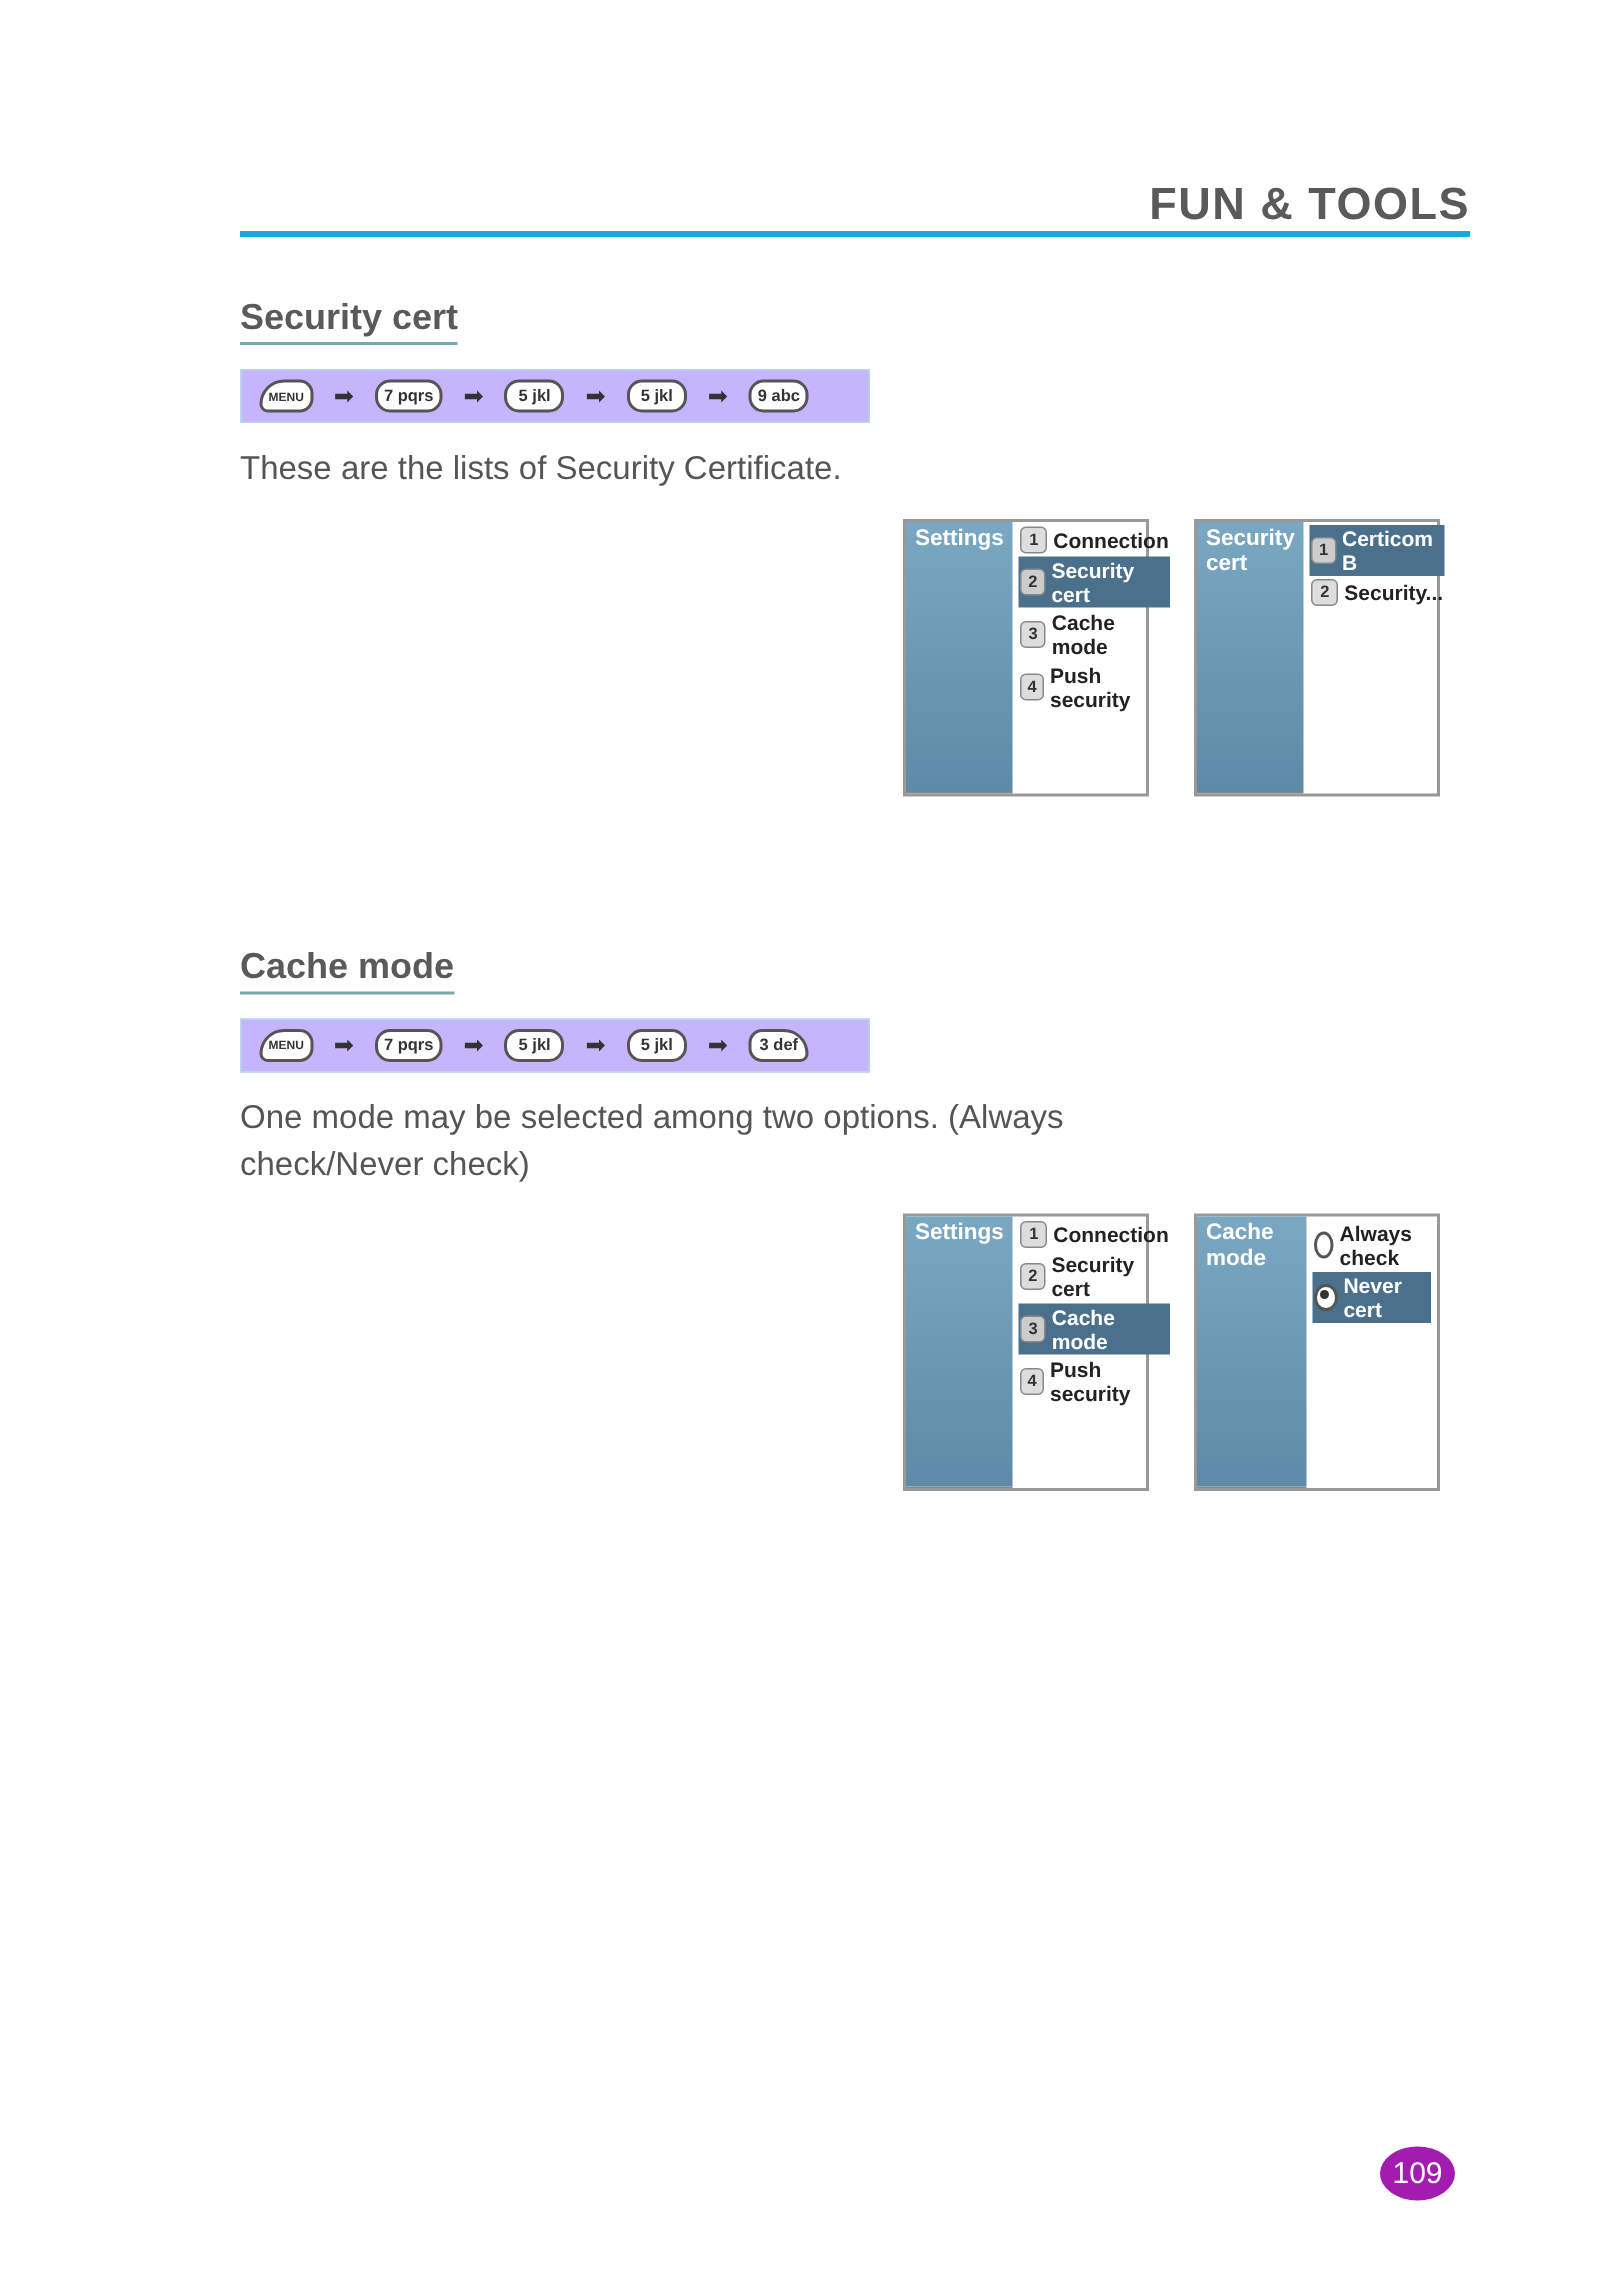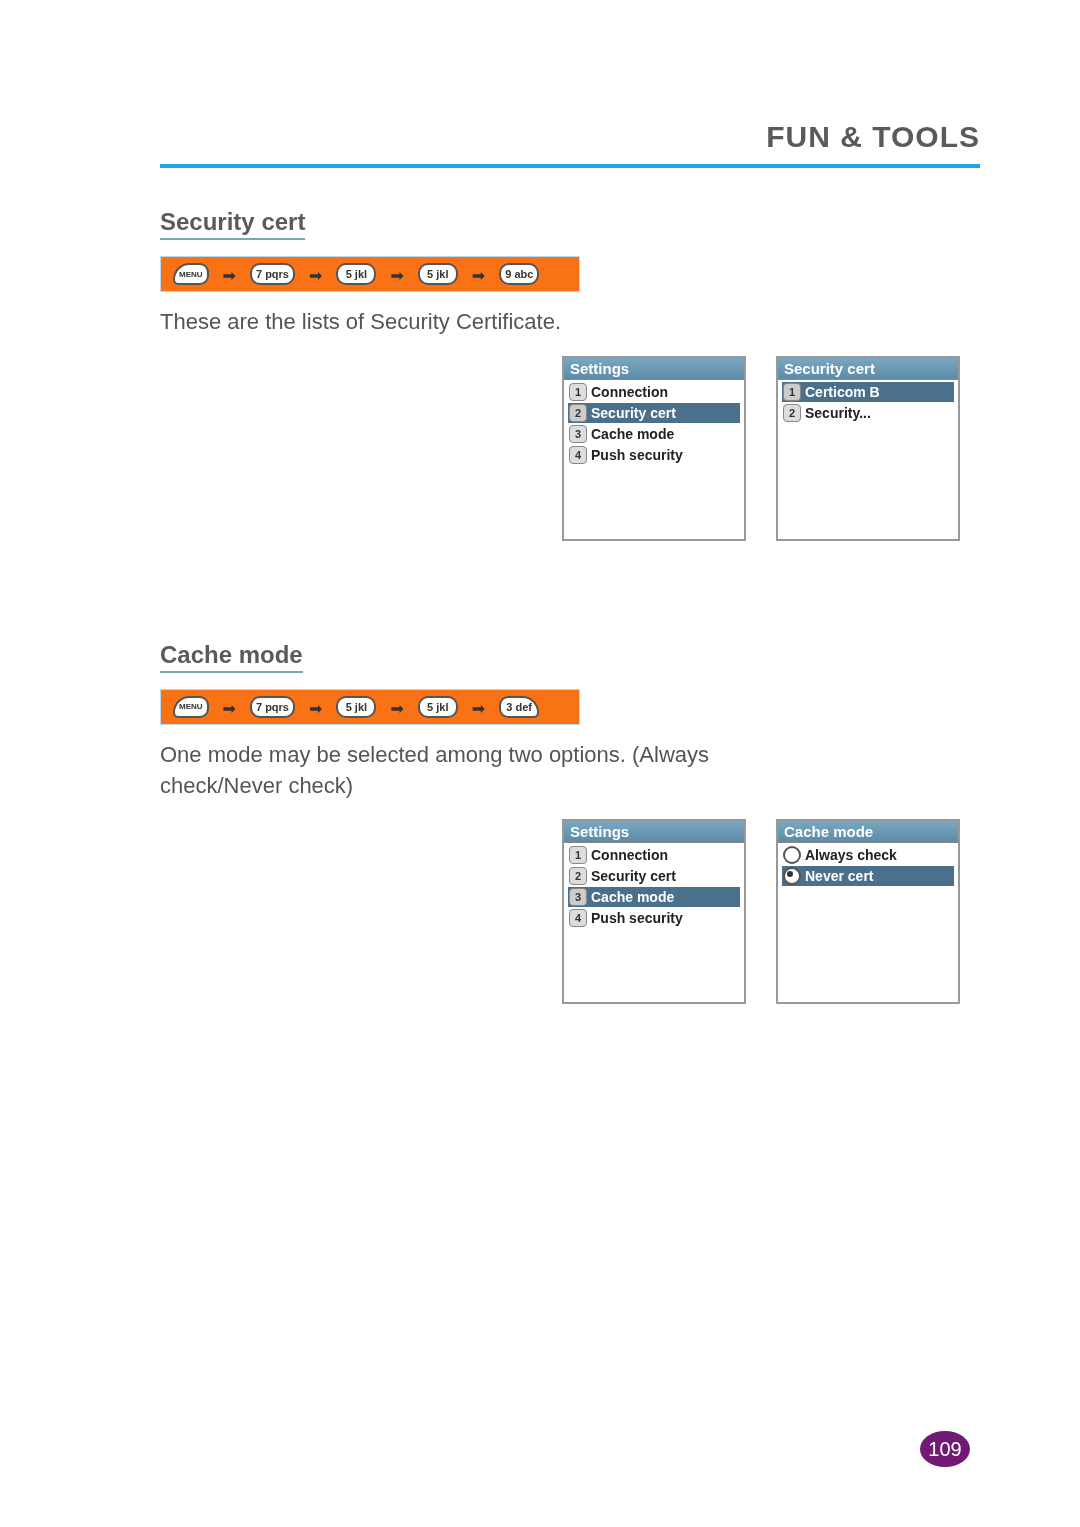--- a/index.html
+++ b/index.html
@@ -15,38 +15,37 @@
     position: relative;
     box-sizing: border-box;
     padding: 120px 100px 60px 160px;
   }
   .header {
     text-align: right;
     font-size: 30px;
     font-weight: bold;
     color: #5a5a5a;
     letter-spacing: 1px;
-    padding-bottom: 10px;
     border-bottom: 4px solid #1ea6df;
   }
   .section-title {
     margin-top: 40px;
     font-size: 24px;
     font-weight: bold;
     color: #5a5a5a;
     display: inline-block;
     border-bottom: 2px solid #7aa;
     padding-bottom: 2px;
     margin-bottom: 16px;
   }
   .key-strip {
-    background: #f97316;
+    background: #c4b5fd;
     border: 1px solid #b8d8eb;
     display: flex;
-    align-items: flex-end;
+    align-items: center;
     gap: 14px;
     padding: 6px 12px;
     width: 420px;
     box-sizing: border-box;
   }
   .key {
     display: inline-flex;
     align-items: center;
     justify-content: center;
     border: 2px solid #555;
@@ -82,27 +81,27 @@
     max-width: 620px;
   }
   .screens-row {
     margin-top: 18px;
     display: flex;
     gap: 30px;
     justify-content: flex-end;
     padding-right: 20px;
   }
   .phone-screen {
-    width: 184px;
+    width: 164px;
     height: 185px;
     border: 2px solid #999;
     background: #fff;
     box-sizing: border-box;
     display: flex;
-    flex-direction: column;
+    flex-direction: row;
   }
   .phone-header {
     background: linear-gradient(#7aa8c2, #5d8aa6);
     color: #fff;
     font-size: 15px;
     font-weight: bold;
     padding: 2px 6px;
     border-bottom: 1px solid #888;
   }
   .phone-list {
@@ -156,21 +155,21 @@
     width: 6px; height: 6px;
     background: #333;
     border-radius: 50%;
   }
   .page-number {
     position: absolute;
     bottom: 60px;
     right: 110px;
     width: 50px;
     height: 36px;
-    background: #701a75;
+    background: #a21caf;
     border-radius: 50%;
     display: flex;
     align-items: center;
     justify-content: center;
     color: #fff;
     font-size: 20px;
   }
   .spacer { height: 60px; }
 </style>
 </head>

